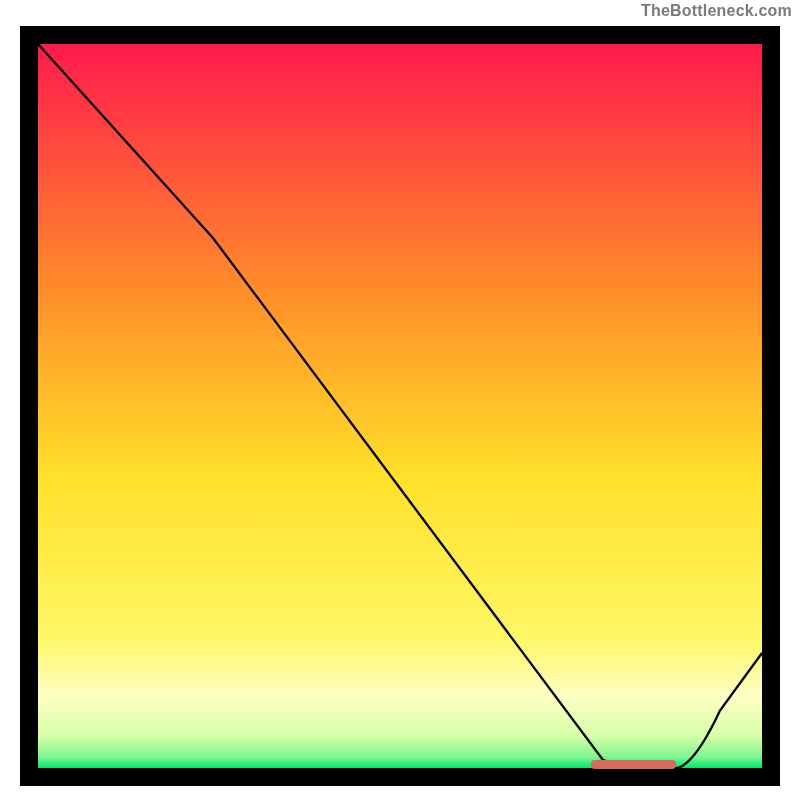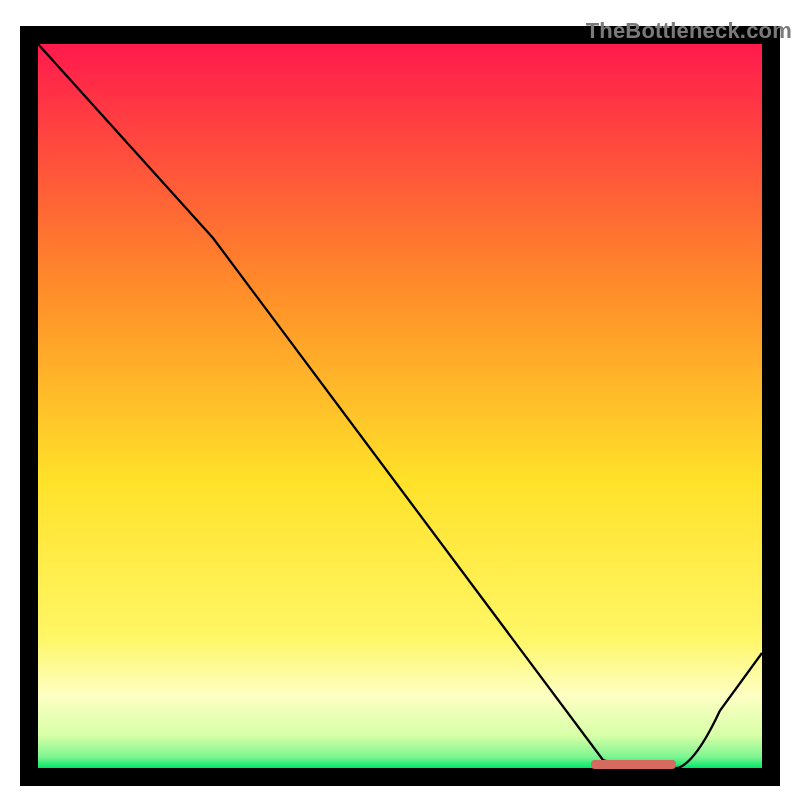--- a/index.html
+++ b/index.html
@@ -6,23 +6,23 @@
     margin: 0;
     padding: 0;
     width: 800px;
     height: 800px;
     background: #fff;
     font-family: Arial, Helvetica, sans-serif;
     overflow: hidden;
   }
   .watermark {
     position: absolute;
-    top: 18px;
+    top: 2px;
     right: 8px;
-    font-size: 22px;
+    font-size: 16px;
     font-weight: 600;
     color: #7a7a7a;
     letter-spacing: 0.2px;
     z-index: 10;
   }
   .outer {
     position: absolute;
     left: 20px;
     top: 26px;
     width: 760px;

